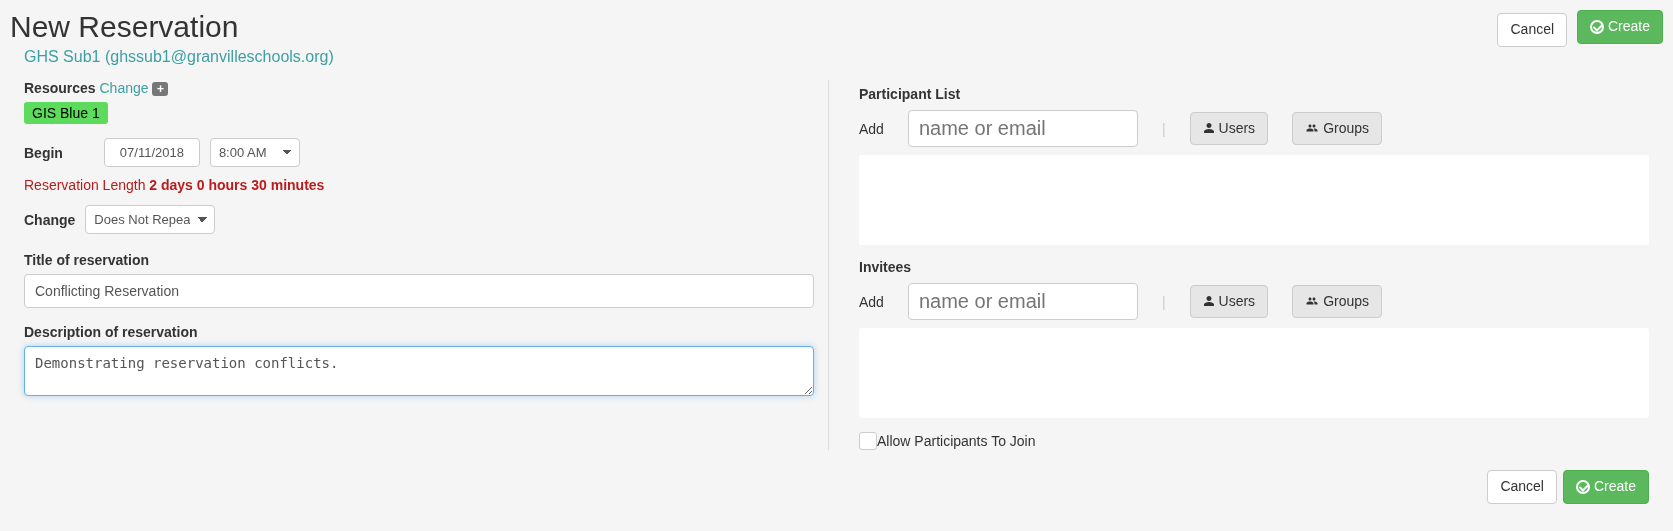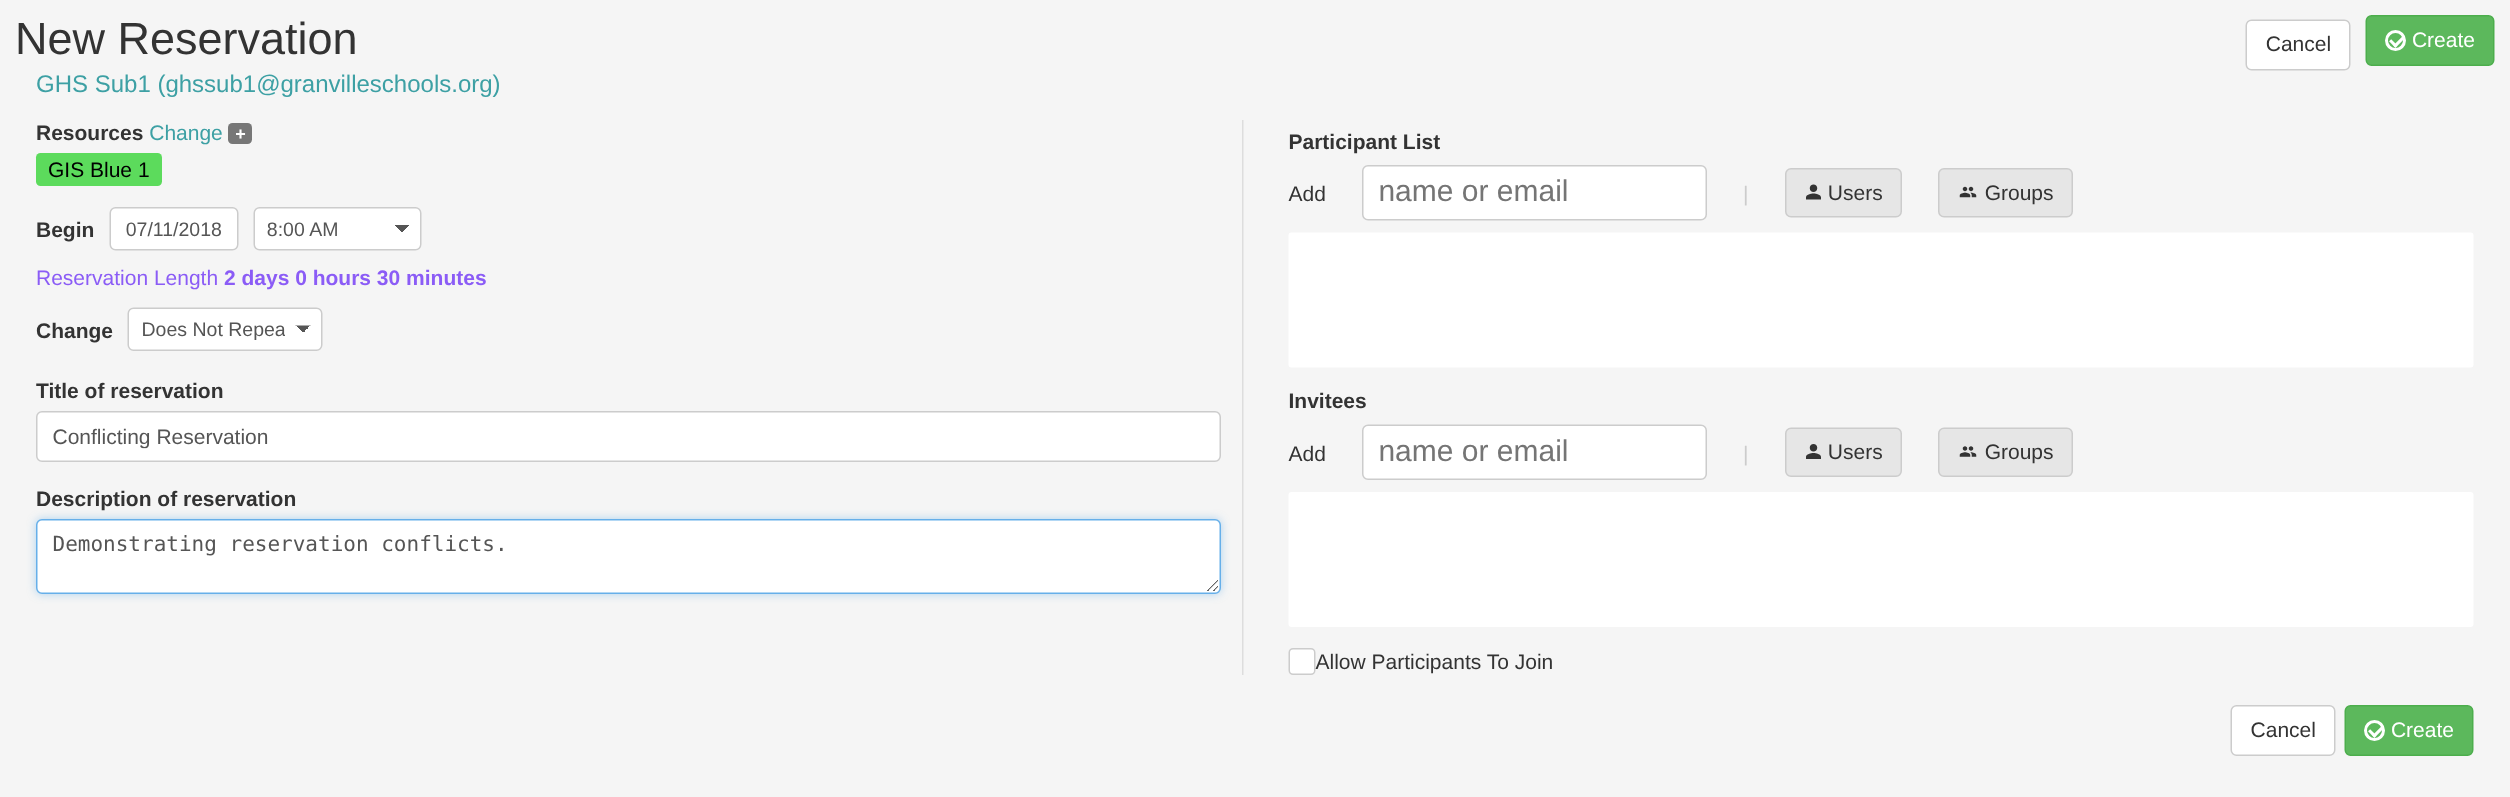--- a/index.html
+++ b/index.html
@@ -120,34 +120,35 @@
   .date-group { display: flex; align-items: center; gap: 10px; }
   .date-input, .select-input, .text-input, .textarea-input {
     border: 1px solid #ccc;
     border-radius: 4px;
     background: #fff;
     color: #555;
     font-size: 13px;
   }
   .date-input {
     padding: 6px 8px;
-    width: 86px;
+    width: 96px;
     text-align: center;
+    margin-left: 31px;
   }
   .select-input {
     padding: 6px 24px 6px 8px;
     appearance: none;
     background-image: linear-gradient(45deg, transparent 50%, #555 50%), linear-gradient(135deg, #555 50%, transparent 50%);
     background-position: right 12px center, right 7px center;
     background-size: 5px 5px, 5px 5px;
     background-repeat: no-repeat;
   }
-  .time-select { width: 112px; }
+  .time-select { width: 90px; }
   .repeat-select { width: 130px; }
-  .length-row { margin-bottom: 12px; color:#8b5cf6; }
+  .length-row { margin-bottom: 12px; color:#b91c1c; }
   .length-row b { font-weight: 700; }
   .repeat-row { display:flex; align-items:center; gap:10px; margin-bottom: 18px;}
   .section-label { font-weight:700; display:block; margin-bottom:6px; }
   .text-input {
     width: 100%;
     padding: 8px 10px;
     font-size: 14px;
     margin-bottom: 16px;
   }
   .textarea-input {

